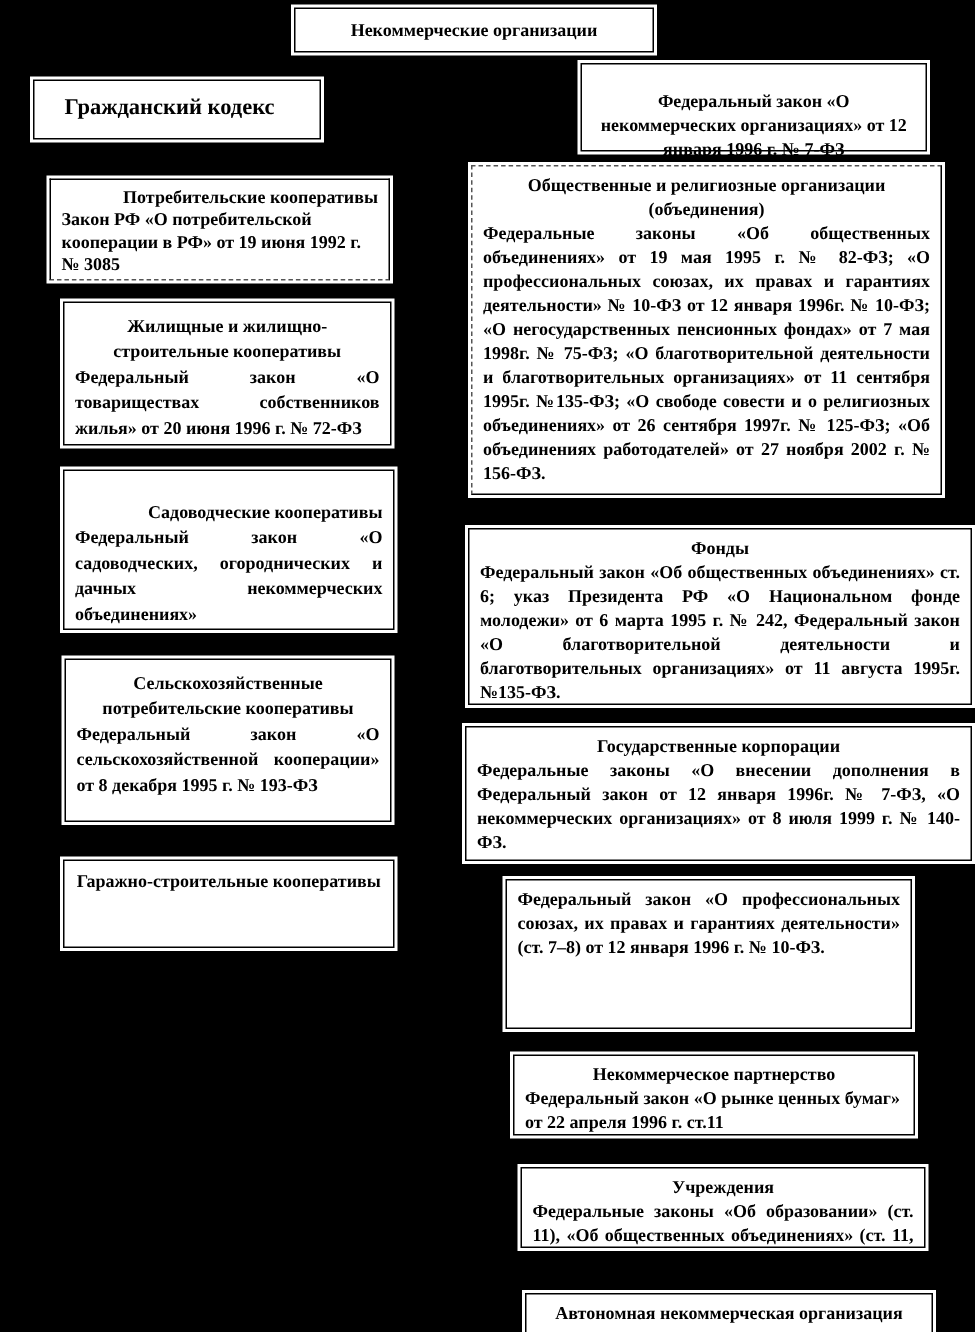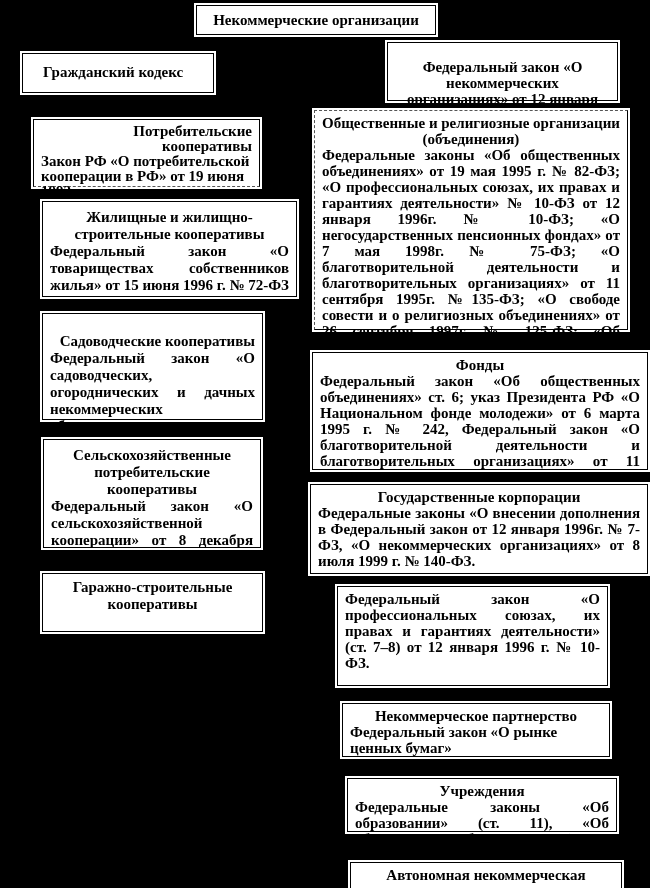--- a/index.html
+++ b/index.html
@@ -11,35 +11,35 @@
   }
   .canvas{position:relative;width:650px;height:888px;background:#000;overflow:hidden;}
   .box{
     position:absolute;
     box-sizing:border-box;
     background:#fff;
     border:1px solid #000;
     box-shadow:0 0 0 2px #fff;
     color:#000;
     font-weight:bold;
-    font-size:15px;
+    font-size:12px;
     line-height:16px;
     padding:3px 7px;
   }
   .t{text-align:center;}
   .t.left{text-align:right;}
   .b{text-align:justify;white-space:pre-line;}
   .b.left{text-align:left;}
   
   .root{left:196px;top:5px;width:240px;height:30px;text-align:center;padding-top:6px;}
   .civil{left:22px;top:53px;width:192px;height:40px;font-size:15px;line-height:18px;padding:9px 0 0 20px;}
   .fznko{left:387px;top:42px;width:231px;height:59px;text-align:center;padding-top:16px;}
   
   .l1{left:33px;top:119px;width:227px;height:68px;line-height:15px;padding-top:4px;border-bottom:1px dashed #555;}
-  .l2{left:42px;top:201px;width:255px;height:96px;line-height:17px;padding-top:7px;}
+  .l2{left:42px;top:201px;width:219px;height:96px;line-height:17px;padding-top:7px;}
   .l3{left:42px;top:313px;width:221px;height:107px;line-height:17px;padding-top:19px;}
   .l4{left:43px;top:439px;width:218px;height:109px;line-height:17px;padding-top:7px;}
   .l5{left:42px;top:573px;width:221px;height:59px;line-height:17px;padding-top:5px;}
   
   .r1{left:314px;top:110px;width:314px;height:220px;padding-top:4px;border-top:1px dashed #555;border-left:1px dashed #555;}
   .r2{left:312px;top:352px;width:336px;height:118px;padding-top:4px;}
   .r3{left:310px;top:484px;width:338px;height:90px;padding-top:4px;}
   .r4{left:337px;top:586px;width:271px;height:100px;padding-top:4px;}
   .r5{left:342px;top:703px;width:268px;height:54px;padding-top:4px;}
   .r6{left:347px;top:778px;width:270px;height:54px;padding-top:4px;}
@@ -64,21 +64,21 @@
 
   <div class="box l1">
     <div class="t left">Потребительские  кооперативы</div>
     <div class="b left">Закон РФ «О потребительской
 кооперации в РФ» от 19 июня  1992 г.
  № 3085</div>
   </div>
 
   <div class="box l2">
     <div class="t">Жилищные и жилищно-строительные кооперативы</div>
-    <div class="b">Федеральный закон «О товариществах собственников жилья» от 15 июня 1996 г. №  72-ФЗ</div>
+    <div class="b">Федеральный закон «О товариществах собственников жилья» от 20 июня 1996 г. №  72-ФЗ</div>
   </div>
 
   <div class="box l3">
     <div class="t left">Садоводческие кооперативы</div>
     <div class="b">Федеральный закон «О садоводческих, огороднических и дачных некоммерческих объединениях»
 от 15 апреля 1998  г. № 66-ФЗ</div>
   </div>
 
   <div class="box l4">
     <div class="t">Сельскохозяйственные потребительские кооперативы</div>

